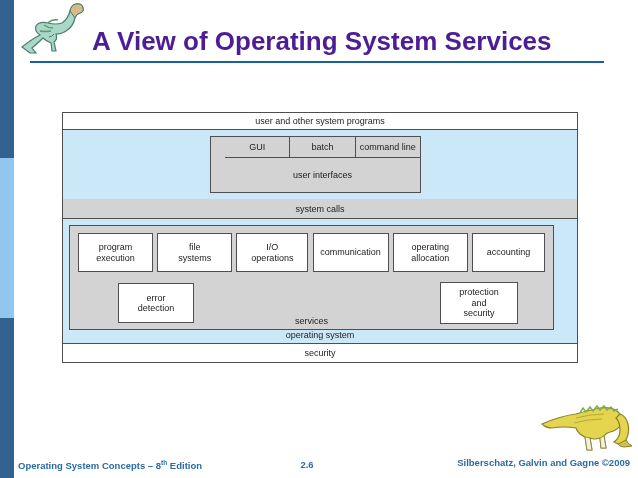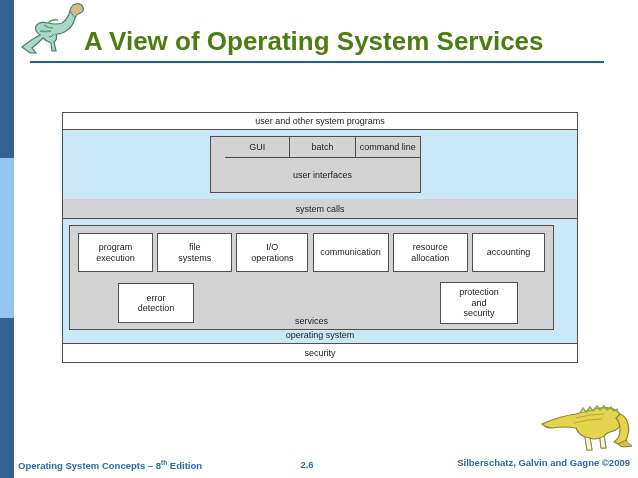--- a/index.html
+++ b/index.html
@@ -14,22 +14,22 @@
 
   
   .sidebar { position:absolute; left:0; top:0; width:14px; height:478px; }
   .sidebar .seg-dark-top { height:158px; background:#336291; }
   .sidebar .seg-light    { height:160px; background:#92c6f0; }
   .sidebar .seg-dark-bot { height:160px; background:#336291; }
 
   
   .header-dino { position:absolute; left:18px; top:1px; width:72px; height:60px; }
   .slide-title {
-    position:absolute; left:84px; top:26px; width:520px;
-    font-size:26px; font-weight:bold; color:#4d7c0f;
+    position:absolute; left:92px; top:26px; width:520px;
+    font-size:26px; font-weight:bold; color:#4c1d95;
     letter-spacing:0px; white-space:nowrap;
   }
   .title-underline {
     position:absolute; left:30px; top:61px; width:574px; height:2px;
     background:#17629c;
   }
 
   
   .diagram {
     position:absolute; left:62px; top:112px; width:516px; height:251px;
@@ -140,21 +140,21 @@
           <div>systems</div>
         </div>
         <div class="svc-box" style="width:72px">
           <div>I/O</div>
           <div>operations</div>
         </div>
         <div class="svc-box" style="width:76px">
           <div>communication</div>
         </div>
         <div class="svc-box" style="width:75px">
-          <div>resource</div>
+          <div>operating</div>
           <div>allocation</div>
         </div>
         <div class="svc-box" style="width:73px">
           <div>accounting</div>
         </div>
       </div>
 
       <div class="svc-box svc-abs" style="left:48px; top:57px; width:76px; height:40px">
         <div>error</div>
         <div>detection</div>

